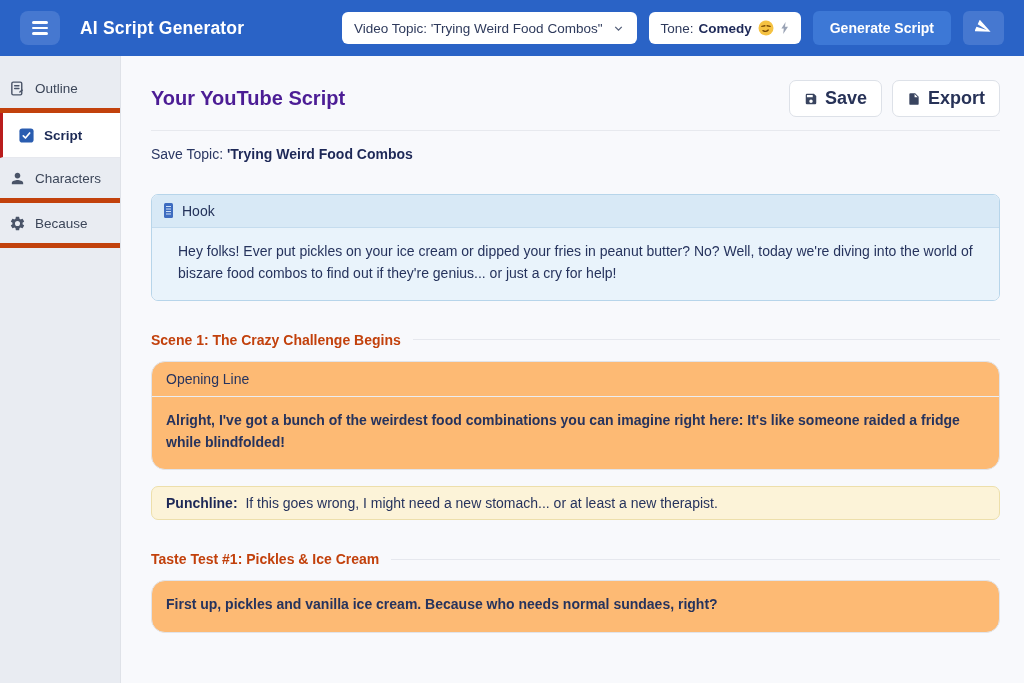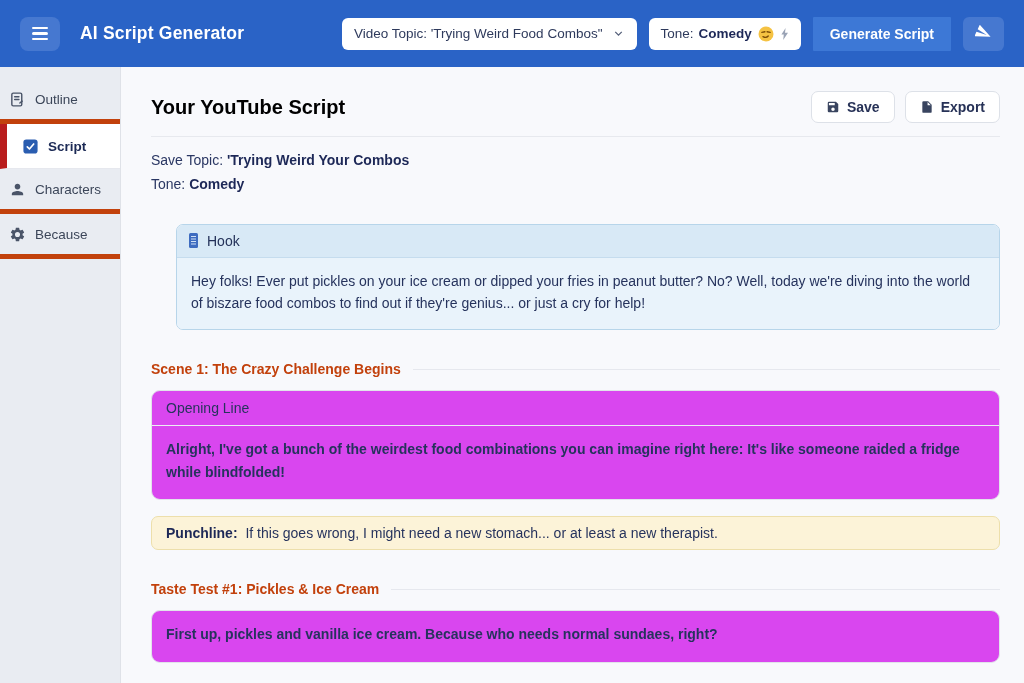--- a/index.html
+++ b/index.html
@@ -1,60 +1,60 @@
 <!DOCTYPE html>
 <html><head>
 <meta charset="utf-8">
 <style>
   * { margin:0; padding:0; box-sizing:border-box; }
   html,body { width:1024px; height:683px; overflow:hidden; }
   body { font-family:"Liberation Sans","DejaVu Sans",sans-serif; background:#f8f9fc; color:#26335d; }
   .app { width:1024px; height:683px; display:flex; flex-direction:column; }
 
   
-  .topbar { height:67px; background:#2a63c6; display:flex; align-items:center; padding:0 20px; gap:12px; flex-shrink:0; }
+  .topbar { height:56px; background:#2a63c6; display:flex; align-items:center; padding:0 20px; gap:12px; flex-shrink:0; }
   .hamburger { width:40px; height:34px; background:#4678d0; border:none; border-radius:8px; display:flex; flex-direction:column; justify-content:center; align-items:center; gap:3px; cursor:pointer; }
   .hamburger span { display:block; width:16px; height:2.4px; background:#fff; border-radius:2px; }
   .app-title { color:#fff; font-size:17.5px; font-weight:700; margin-left:8px; letter-spacing:.2px; }
   .topbar-right { margin-left:auto; display:flex; align-items:center; gap:12px; }
   .dropdown { height:32px; background:#fff; border:none; border-radius:6px; display:flex; align-items:center; padding:0 12px; font-size:13.5px; color:#2e3a5c; cursor:pointer; gap:10px; }
   .chev { width:13px; height:13px; stroke:#55607a; stroke-width:2.4; fill:none; }
   .tone-btn { height:32px; background:#fff; border:none; border-radius:6px; display:flex; align-items:center; padding:0 11px; font-size:13.5px; color:#2e3a5c; cursor:pointer; gap:5px; }
   .tone-btn b { color:#1d2857; }
-  .generate-btn { height:34px; background:#3d78d6; border:none; border-radius:1px; color:#fff; font-weight:700; font-size:14px; padding:0 17px; cursor:pointer; }
+  .generate-btn { height:34px; background:#3d78d6; border:none; border-radius:6px; color:#fff; font-weight:700; font-size:14px; padding:0 17px; cursor:pointer; }
   .send-btn { width:41px; height:34px; background:#4678d0; border:none; border-radius:6px; display:flex; align-items:center; justify-content:center; cursor:pointer; }
 
   
   .shell { flex:1; display:flex; min-height:0; }
   .sidebar { width:121px; background:#e9ecf2; border-right:1px solid #dfe2e8; padding-top:12px; flex-shrink:0; }
   .side-item { height:45px; display:flex; align-items:center; gap:9px; padding-left:9px; font-size:13.5px; font-weight:400; color:#3c4659; border-bottom:5px solid #c2410c; cursor:pointer; }
   .side-item .ic { width:17px; height:17px; flex-shrink:0; color:#4a5468; }
-  .side-item.active { background:#fff; border-left:7px solid #b91c1c; padding-left:15px; color:#1c2a55; font-weight:700; border-bottom:1px solid #e6e8ee; }
+  .side-item.active { background:#fff; border-left:3px solid #b91c1c; padding-left:15px; color:#1c2a55; font-weight:700; border-bottom:1px solid #e6e8ee; }
 
   .main { flex:1; padding:24px 24px 0 30px; overflow:hidden; }
 
   .head-row { display:flex; align-items:center; justify-content:space-between; }
-  .page-title { font-size:20px; font-weight:800; color:#000000; }
+  .page-title { font-size:20px; font-weight:800; color:#4c1d95; }
   .head-actions { display:flex; gap:10px; }
-  .wbtn { display:flex; align-items:center; gap:7px; background:#fff; border:1px solid #dde1e8; border-radius:7px; padding:7px 14px; font-size:14px; font-weight:700; color:#273257; cursor:pointer; }
+  .wbtn { display:flex; align-items:center; gap:7px; background:#fff; border:1px solid #dde1e8; border-radius:7px; padding:7px 14px; font-size:18px; font-weight:700; color:#273257; cursor:pointer; }
   .wbtn svg { width:14px; height:14px; fill:#39445f; }
   .rule { height:1px; background:#e7e9ee; margin-top:13px; }
 
   .meta { margin-top:12px; font-size:14px; color:#2a3763; line-height:1.7; }
   .meta b { color:#1d2857; }
 
-  .hook { margin-top:27px; border:1px solid #b7d5ea; border-radius:7px; overflow:hidden;margin-left:25px; }
+  .hook { margin-top:27px; border:1px solid #b7d5ea; border-radius:7px; overflow:hidden; }
   .hook-head { background:#d8e9f6; padding:8px 12px; display:flex; align-items:center; gap:9px; font-size:14px; color:#233159; }
-  .hook-body { background:#e9f3fb; border-top:1px solid #c5dcee; padding:12px 14px 15px; font-size:14px; line-height:1.6; color:#26335d; }
+  .hook-body { background:#e9f3fb; border-top:1px solid #c5dcee; padding:12px 26px 15px; font-size:14px; line-height:1.6; color:#26335d; }
 
   .section { margin-top:31px; }
   .sec-head { display:flex; align-items:center; gap:12px; }
   .sec-head .t { font-size:14px; font-weight:800; color:#c2410c; white-space:nowrap; }
   .sec-head .line { flex:1; height:1px; background:#e6e8ee; }
-  .card { margin-top:13px; background:#d946ef; border:1px solid #e1e4ea; border-radius:9px; overflow:hidden; }
+  .card { margin-top:13px; background:#fdba74; border:1px solid #e1e4ea; border-radius:14px; overflow:hidden; }
   .card-head { padding:9px 14px; font-size:14px; color:#27345e; border-bottom:1px solid #eceef2; }
   .card-body { padding:12px 14px 16px; font-size:14px; line-height:1.6; color:#26335d;font-weight:bold; }
   .punchline { margin-top:16px; background:#fcf3d8; border:1px solid #eddfab; border-radius:7px; padding:8px 14px; font-size:14px; color:#26335d; }
   .punchline b { color:#1d2857; margin-right:4px; }
 </style>
 </head>
 <body>
 
 <div class="app">
 
@@ -146,25 +146,21 @@
               </svg>
             <span>Export</span>
           </button>
         </div>
       </div>
       <div class="rule"></div>
 
       <div class="meta">
         <div>
           <span>Save Topic:</span>
-          <b>'Trying Weird Your Combos</b>
-        </div>
-        <div>
-          <span>Tone:</span>
-          <b>Comedy</b>
+          <b>'Trying Weird Food Combos</b>
         </div>
       </div>
 
       <div class="hook">
         <div class="hook-head">
           <svg width="9" height="15" viewBox="0 0 9 15">
             <rect x="0" y="0" width="9" height="15" rx="1.5" fill="#3e6cc0"></rect>
             <path d="M2 3.5h5M2 6h5M2 8.5h5M2 11h5" stroke="#cfe0f5" stroke-width="1"></path>
           </svg>
           <span>Hook</span>

